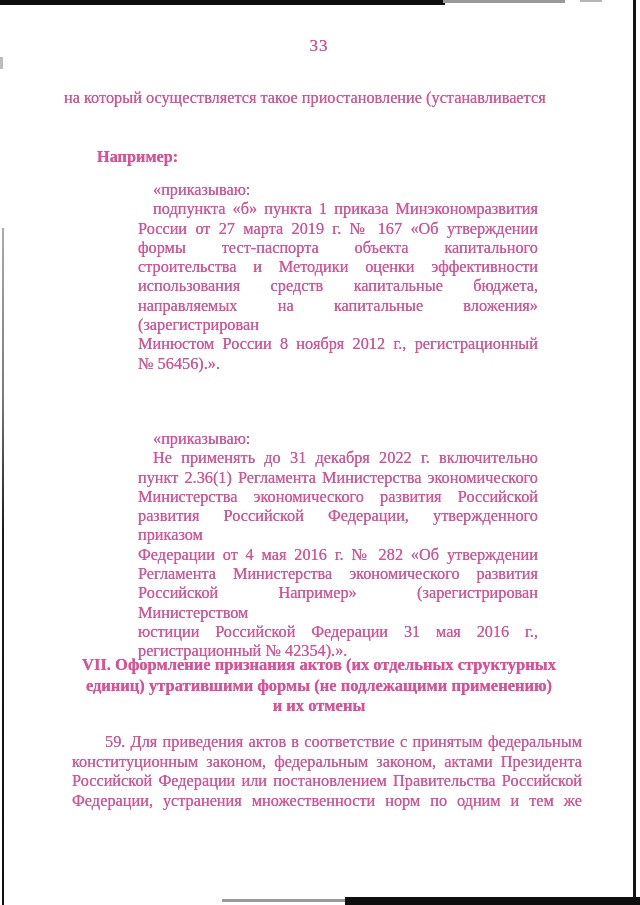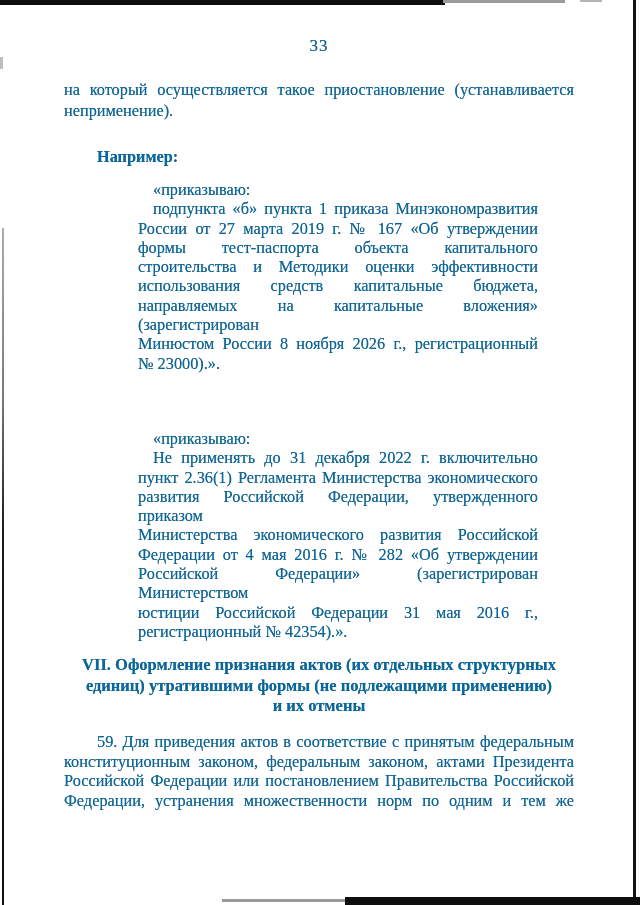--- a/index.html
+++ b/index.html
@@ -3,42 +3,42 @@
 <meta charset="utf-8">
 <style>
   html, body { margin: 0; padding: 0; background: #e8e8e8; }
   .page {
     position: relative;
     width: 640px;
     height: 905px;
     background: #ffffff;
     overflow: hidden;
     font-family: "Liberation Serif", "DejaVu Serif", serif;
-    color: #0369a1;
+    color: #ec4899;
   }
   .textblock {
     position: absolute;
     left: 64px;
     width: 510px;
     font-size: 16.3px;
     line-height: 20.5px;
     text-shadow: 0 0 0.4px rgba(20,20,20,0.55);
   }
   .line { text-align: justify; text-align-last: justify; }
 
   
   .page-number {
     top: 36px;
     text-align: center;
     font-size: 17px;
     letter-spacing: 1px;
   }
 
   
-  .intro { top: 80px; }
+  .intro { top: 88px; }
   .intro .line:last-child { text-align-last: left; }
 
   
   .example-label {
     top: 147px;
     font-weight: bold;
     text-align: left;
     text-indent: 33px;
   }
 
@@ -57,21 +57,21 @@
   
   .section-heading {
     top: 655px;
     font-weight: bold;
     font-size: 16.5px;
     line-height: 20.6px;
   }
   .section-heading .line { text-align: left; text-align-last: center; }
 
   
-  .para-59 { top: 732px; line-height: 19.6px; }
+  .para-59 { top: 732px; line-height: 19.6px; margin-left: 8px; }
   .para-59 .line:first-child { text-indent: 33px; }
   .para-59 .line:last-child  { text-align-last: justify; }
 
   
   .artifact { position: absolute; }
   .top-bar-black  { left: 0; top: 0; width: 445px; height: 5px; background: #0e0e0e; }
   .top-bar-gray   { left: 443px; top: 0; width: 122px; height: 3px; background: #9a9a9a; }
   .top-bar-dash   { left: 580px; top: 0; width: 22px; height: 2px; background: #b5b5b5; }
   .right-line     { left: 633px; top: 0; width: 3px; height: 905px; background: #141414; }
   .left-line      { left: 2px; top: 228px; width: 2px; height: 677px;
@@ -91,45 +91,45 @@
   <div class="artifact right-line"></div>
   <div class="artifact left-line"></div>
   <div class="artifact left-tick"></div>
   <div class="artifact bottom-bar-gray"></div>
   <div class="artifact bottom-bar-black"></div>
 
   <div class="textblock page-number">33</div>
 
   <div class="textblock intro">
       <div class="line">на который осуществляется такое приостановление (устанавливается</div>
-      <div class="line">неприменение).</div>
     </div>
 
   <div class="textblock example-label">Например:</div>
 
   <div class="textblock quote quote-1">
       <div class="line">«приказываю:</div>
       <div class="line">подпункта «б» пункта 1 приказа Минэкономразвития</div>
       <div class="line">России от 27 марта 2019 г. № 167 «Об утверждении</div>
       <div class="line">формы тест-паспорта объекта капитального</div>
       <div class="line">строительства и Методики оценки эффективности</div>
       <div class="line">использования средств капитальные бюджета,</div>
       <div class="line">направляемых на капитальные вложения» (зарегистрирован</div>
-      <div class="line">Минюстом России 8 ноября 2026 г., регистрационный</div>
-      <div class="line">№ 23000).».</div>
+      <div class="line">Минюстом России 8 ноября 2012 г., регистрационный</div>
+      <div class="line">№ 56456).».</div>
     </div>
 
   <div class="textblock quote quote-2">
       <div class="line">«приказываю:</div>
       <div class="line">Не применять до 31 декабря 2022 г. включительно</div>
       <div class="line">пункт 2.36(1) Регламента Министерства экономического</div>
+      <div class="line">Министерства экономического развития Российской</div>
       <div class="line">развития Российской Федерации, утвержденного приказом</div>
-      <div class="line">Министерства экономического развития Российской</div>
       <div class="line">Федерации от 4 мая 2016 г. № 282 «Об утверждении</div>
-      <div class="line">Российской Федерации» (зарегистрирован Министерством</div>
+      <div class="line">Регламента Министерства экономического развития</div>
+      <div class="line">Российской Например» (зарегистрирован Министерством</div>
       <div class="line">юстиции Российской Федерации 31 мая 2016 г.,</div>
       <div class="line">регистрационный № 42354).».</div>
     </div>
 
   <div class="textblock section-heading">
       <div class="line">VII. Оформление признания актов (их отдельных структурных</div>
       <div class="line">единиц) утратившими формы (не подлежащими применению)</div>
       <div class="line">и их отмены</div>
     </div>
 

